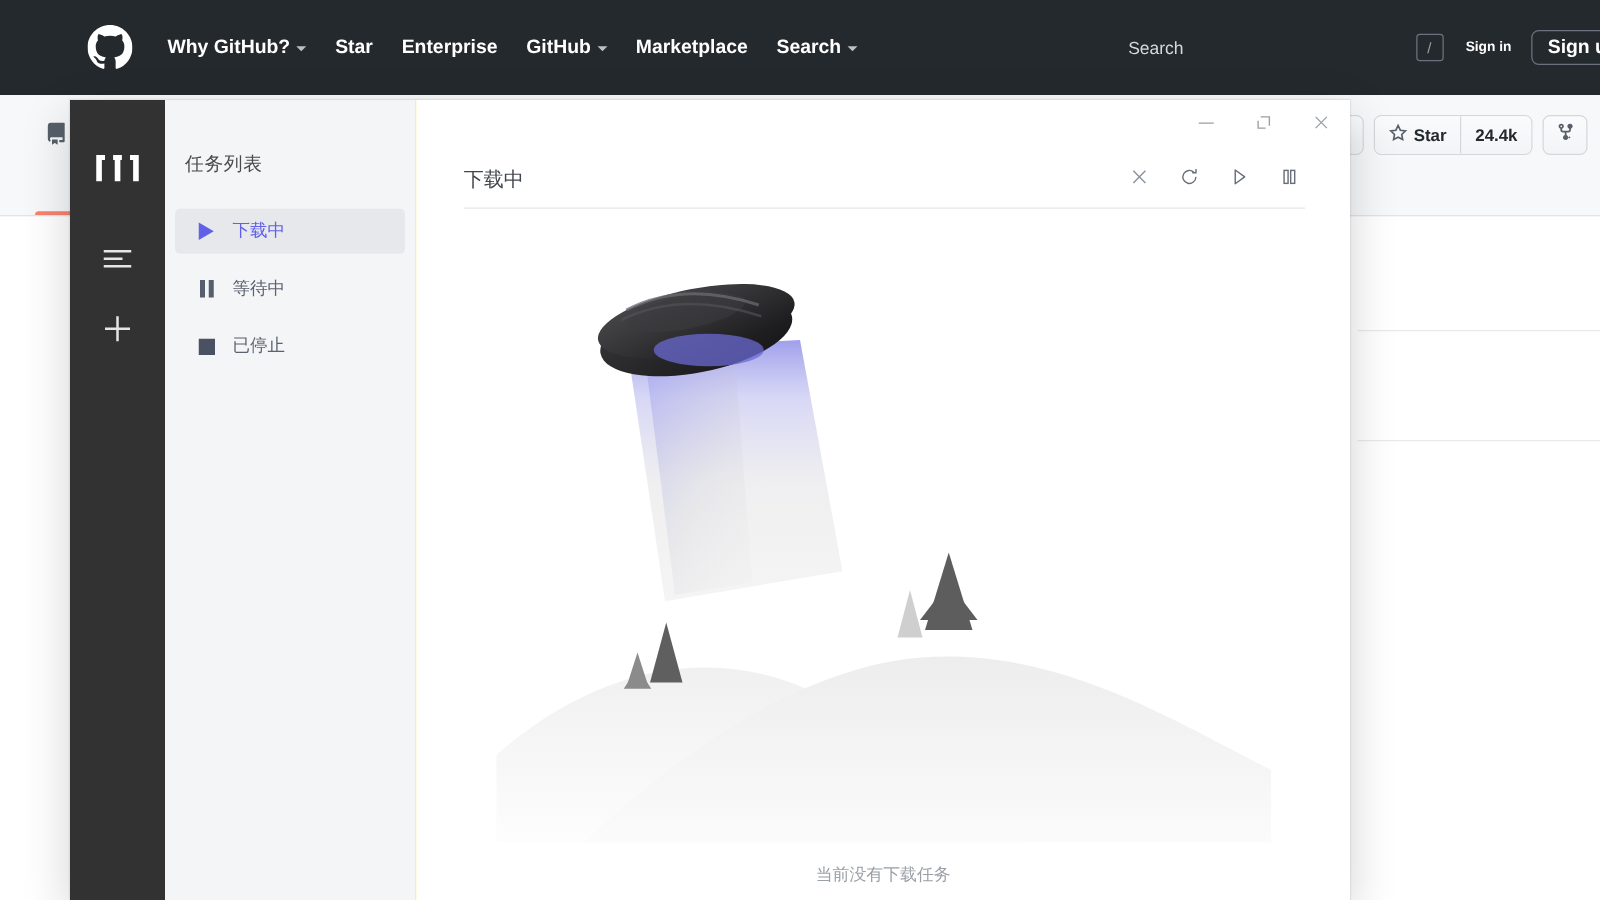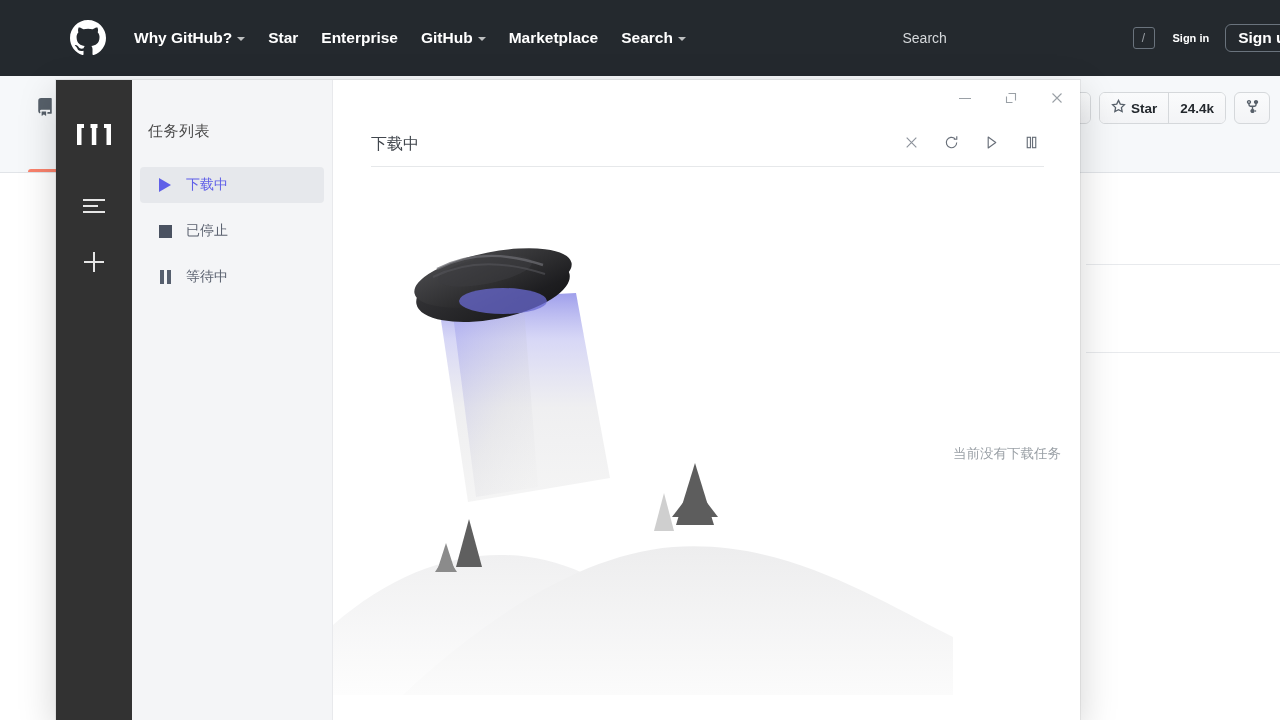--- a/index.html
+++ b/index.html
@@ -129,21 +129,21 @@
     display: flex; align-items: center; justify-content: space-between;
     border-bottom: 1px solid #e6e8ea;
   }
   .panel-title { font-size: 16px; color: #41464d; }
   .panel-tools { display: flex; align-items: center; gap: 14px; }
   .pt-btn { width: 26px; height: 26px; display: flex; align-items: center;
             justify-content: center; color: #676e78; cursor: pointer; }
 
   .empty-wrap {
     position: absolute; left: 0; right: 0; top: 96px; bottom: 0;
-    display: flex; flex-direction: row; align-items: center; justify-content: flex-start;
+    display: flex; flex-direction: column; align-items: center; justify-content: flex-start;
   }
   .empty-art { margin-top: 28px; }
   .empty-text { font-size: 13.5px; color: #9aa0a6; margin-top: 12px; }
 </style>
 </head>
 <body>
 
 <div id="root">
 
   <div class="gh-page">
@@ -277,33 +277,33 @@
 
       <div class="task-item active">
         <span class="ti-icon">
             <i class="tri"></i>
           </span>
         <span>下载中</span>
       </div>
 
       <div class="task-item">
         <span class="ti-icon">
-            <i class="stopsq"></i>
-          </span>
-        <span>已停止</span>
-      </div>
-
-      <div class="task-item">
-        <span class="ti-icon">
           <span class="pausebars">
               <i></i>
               <i></i>
             </span>
         </span>
         <span>等待中</span>
+      </div>
+
+      <div class="task-item">
+        <span class="ti-icon">
+            <i class="stopsq"></i>
+          </span>
+        <span>已停止</span>
       </div>
     </div>
 
     <div class="content">
 
       <div class="titlebar">
         <div class="tb-btn">
           <span>
             <svg width="14" height="14" viewBox="0 0 14 14">
                 <rect x="1" y="7" width="12" height="1" fill="#9aa0a6"></rect>

